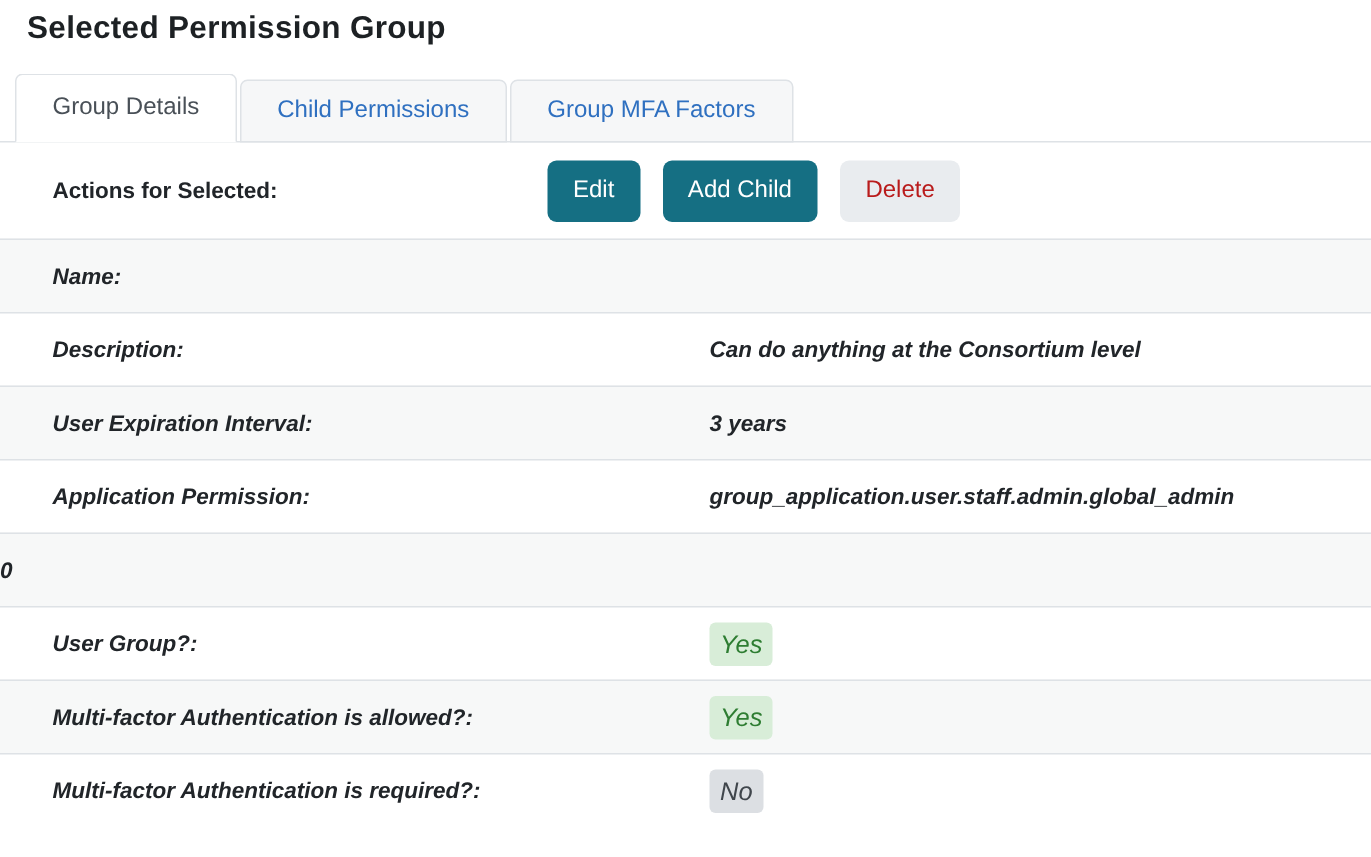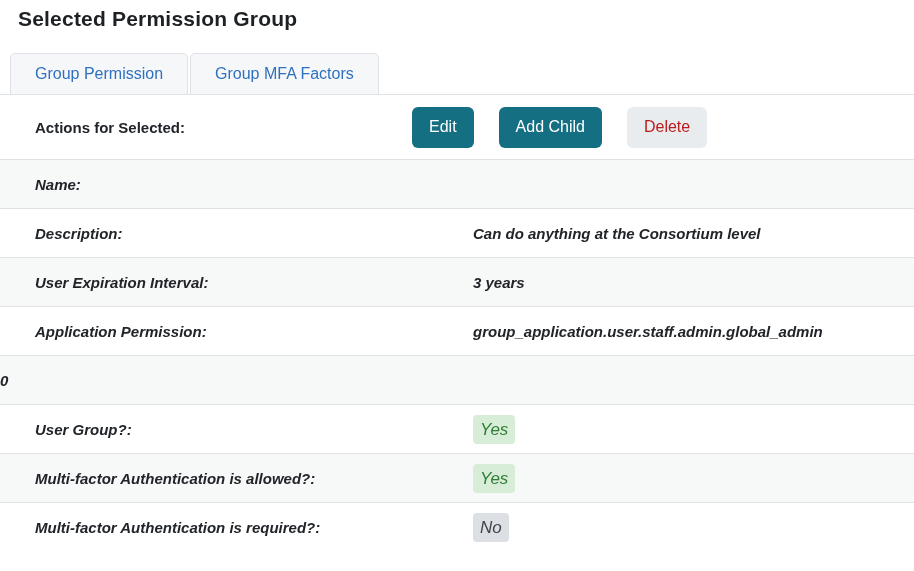--- a/index.html
+++ b/index.html
@@ -51,33 +51,33 @@
     color: #495057;
   }
   
   .actions-row {
     display: flex;
     align-items: center;
     height: 64px;
   }
   .actions-label {
     padding-left: 35px;
-    width: 412px;
+    width: 365px;
     font-weight: 700;
     font-size: 15px;
   }
   .btn {
     height: 41px;
     padding: 0 17px;
     border: none;
     border-radius: 6px;
     font-size: 16px;
     font-family: inherit;
     cursor: pointer;
-    margin-right: 25px;
+    margin-right: 15px;
   }
   .btn-teal { background: #156f83; color: #ffffff; }
   .btn-light { background: #e9ecef; color: #b91c1c; }
   
   .detail-row {
     display: flex;
     align-items: center;
     height: 49px;
     border-top: 1px solid #dee2e6;
     font-size: 15px;
@@ -101,21 +101,22 @@
   }
   .badge-green { background: #d8edd8; color: #2e7d32; }
   .badge-gray  { background: #dcdfe3; color: #40464c; }
 </style>
 </head>
 <body>
 
 <h1 class="page-title">Selected Permission Group</h1>
 
 <div class="tabbar">
-  <div class="tab">Group Permission</div>
+  <div class="tab active">Group Details</div>
+  <div class="tab">Child Permissions</div>
   <div class="tab">Group MFA Factors</div>
 </div>
 
 <div class="actions-row">
   <div class="actions-label">Actions for Selected:</div>
   <button class="btn btn-teal">Edit</button>
   <button class="btn btn-teal">Add Child</button>
   <button class="btn btn-light">Delete</button>
 </div>
 

